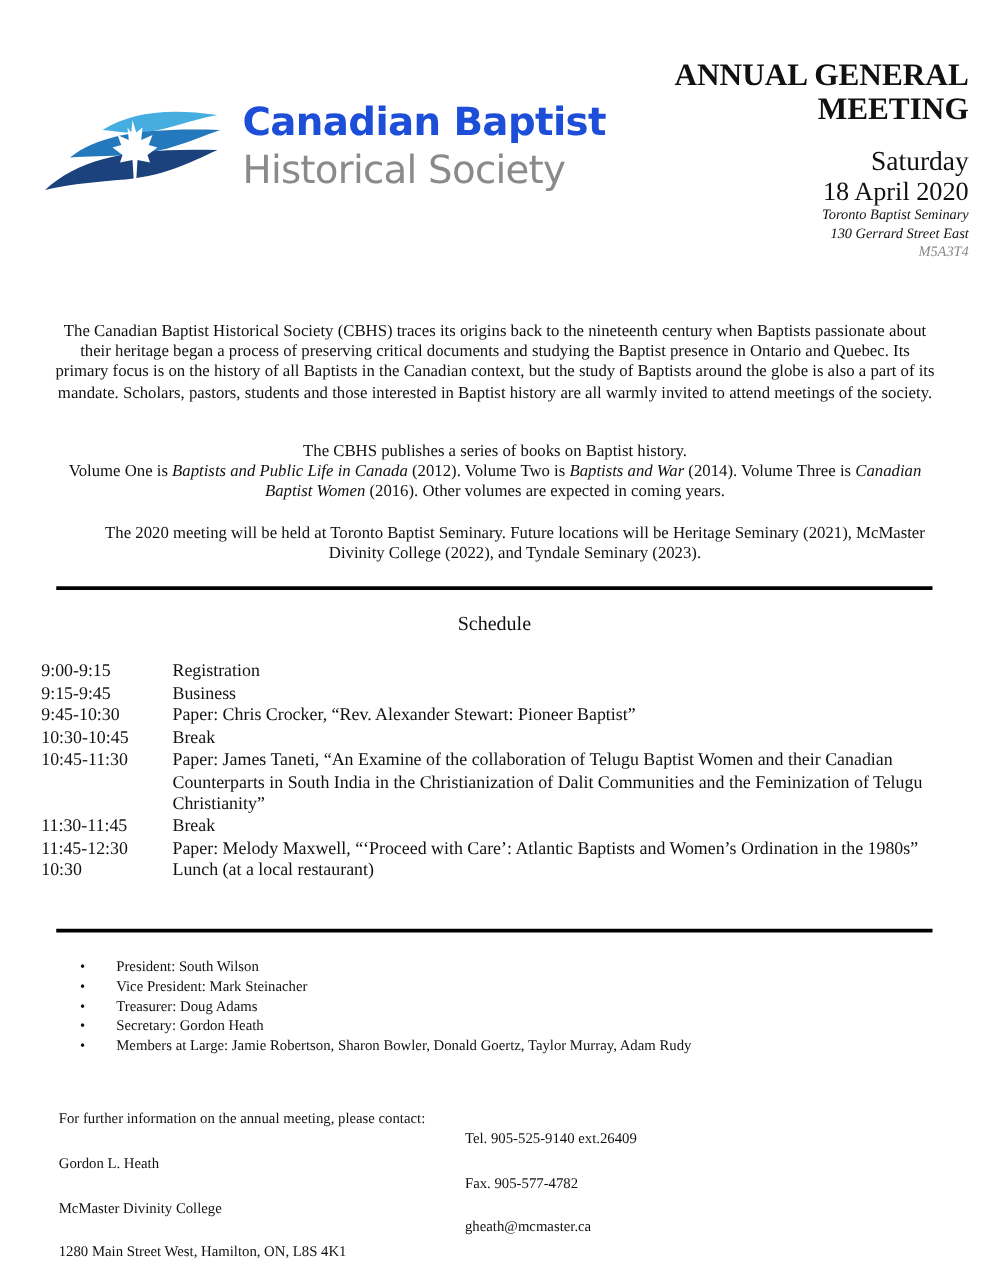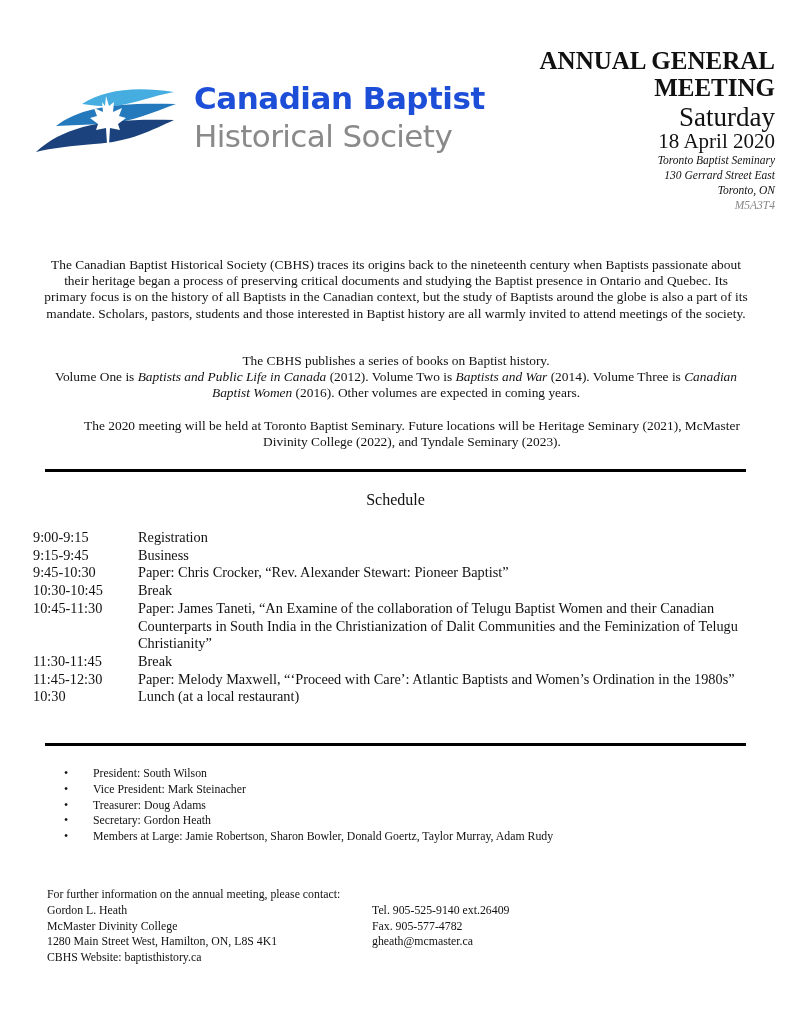--- a/index.html
+++ b/index.html
@@ -11,21 +11,21 @@
   #logo { left:34px; top:76px; width:420px; height:90px; }
   #logo svg { position:absolute; left:0; top:6px; }
   .logo-line1 { position:absolute; left:160px; top:4px; font-family:"DejaVu Sans", sans-serif;
                 font-weight:bold; font-size:31px; letter-spacing:-0.5px; white-space:nowrap; }
   .logo-line2 { position:absolute; left:160px; top:42px; font-family:"DejaVu Sans", sans-serif;
                 font-weight:normal; font-size:31px; letter-spacing:-0.6px; white-space:nowrap; }
 
   
   #event-header { left:505px; top:47px; width:270px; text-align:right; line-height:1; }
   .agm-title { font-weight:bold; font-size:25px; line-height:27px; }
-  .agm-day { font-size:27px; line-height:24px; margin-top:4px; }
+  .agm-day { font-size:22px; line-height:24px; margin-top:16px; }
   .agm-date { font-size:21px; line-height:24px; }
   .venue { font-style:italic; font-size:11.5px; line-height:15px; }
   .venue-postal { font-style:italic; font-size:11.5px; line-height:15px; color:#888; }
 
   
   .para { left:42px; width:708px; text-align:center; font-size:13.4px; line-height:16.2px; }
   #intro { top:257px; }
   #books { top:353px; }
   #locations { top:418px; left:62px; width:700px; }
 
@@ -40,21 +40,21 @@
   .time { width:105px; flex:0 0 105px; white-space:nowrap; }
   .desc { flex:1; }
 
   #exec { left:47px; top:766px; font-size:11.8px; line-height:15.8px; }
   #exec ul { margin:0; padding:0; list-style:none; }
   #exec li { position:relative; padding-left:46px; }
   #exec li .bullet { position:absolute; left:17px; top:0; }
 
   #contact { left:47px; top:887px; font-size:11.8px; line-height:15.8px; width:560px; }
   .crow { display:flex; }
-  .cleft { width:325px; flex:0 0 325px; white-space:nowrap; }
+  .cleft { width:325px; flex:0 0 325px; white-space:nowrap;margin-top:20px; }
   .cright { white-space:nowrap; }
 </style>
 </head>
 <body>
 
 <div id="logo" class="abs">
   <svg width="150" height="80" viewBox="0 0 150 80">
     <path id="wave-light" d="M48 22 C70 8, 100 4, 140 10 C118 14, 100 22, 80 24 C68 25, 58 23, 48 22 Z" fill="#45ade0"></path>
     <path id="wave-mid" d="M22 44 C45 26, 80 20, 142 22 C120 30, 98 40, 70 42 C52 43, 36 43, 22 44 Z" fill="#2479bd"></path>
     <path id="wave-dark" d="M2 70 C30 44, 70 36, 140 38 C118 48, 96 60, 60 62 C38 64, 18 66, 2 70 Z" fill="#1b427c"></path>
@@ -64,21 +64,20 @@
   <div class="logo-line2" style="color:#8a8a8a">Historical Society</div>
 </div>
 
 <div id="event-header" class="abs">
   <div class="agm-title">ANNUAL GENERAL</div>
   <div class="agm-title">MEETING</div>
   <div class="agm-day">Saturday</div>
   <div class="agm-date">18 April 2020</div>
   <div class="venue">Toronto Baptist Seminary</div>
   <div class="venue">130 Gerrard Street East</div>
-  <div class="venue">Toronto, ON</div>
   <div class="venue-postal">M5A3T4</div>
 </div>
 
 <div id="intro" class="abs para">The Canadian Baptist Historical Society (CBHS) traces its origins back to the nineteenth century when Baptists passionate about their heritage began a process of preserving critical documents and studying the Baptist presence in Ontario and Quebec. Its primary focus is on the history of all Baptists in the Canadian context, but the study of Baptists around the globe is also a part of its mandate. Scholars, pastors, students and those interested in Baptist history are all warmly invited to attend meetings of the society.</div>
 
 <div id="books" class="abs para">
   <div>The CBHS publishes a series of books on Baptist history.</div>
   <div><span>Volume One is </span><i>Baptists and Public Life in Canada</i><span> (2012). Volume Two is </span><i>Baptists and War</i><span> (2014). Volume Three is </span><i>Canadian Baptist Women</i><span> (2016). Other volumes are expected in coming years.</span></div>
 </div>
 

